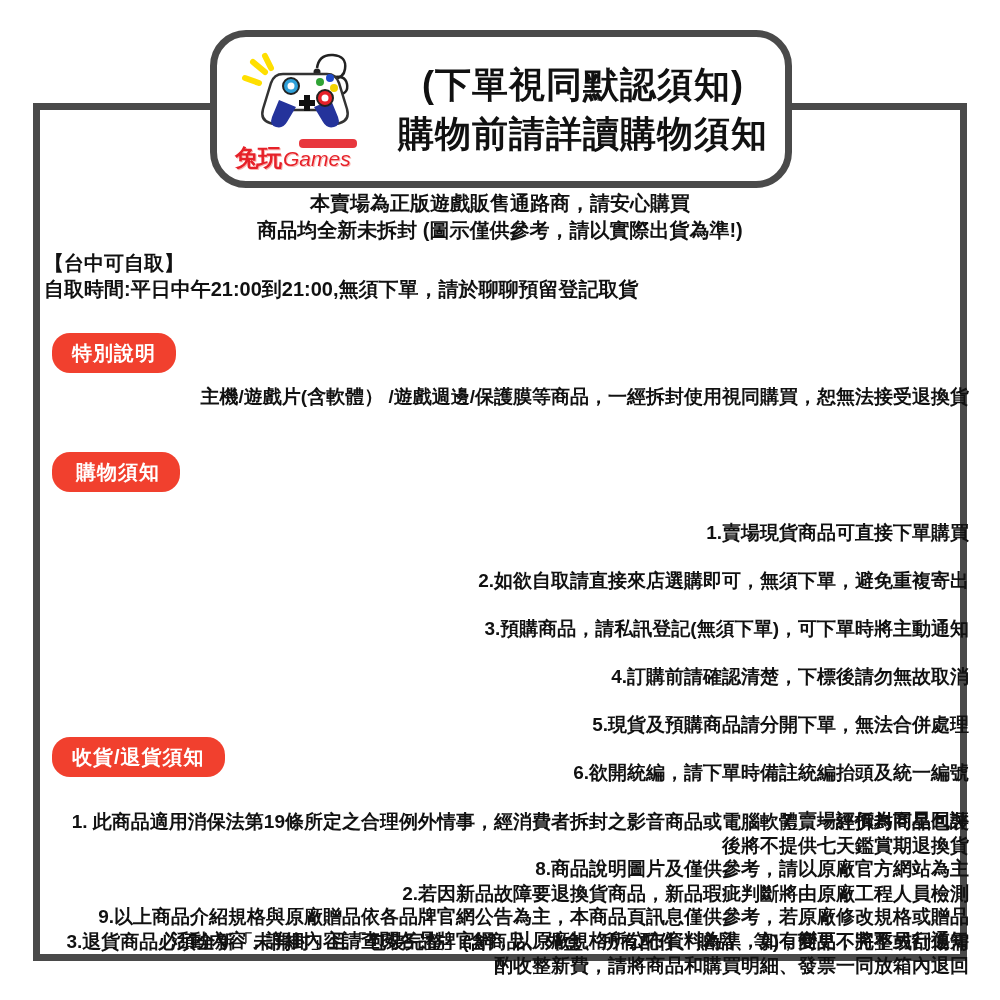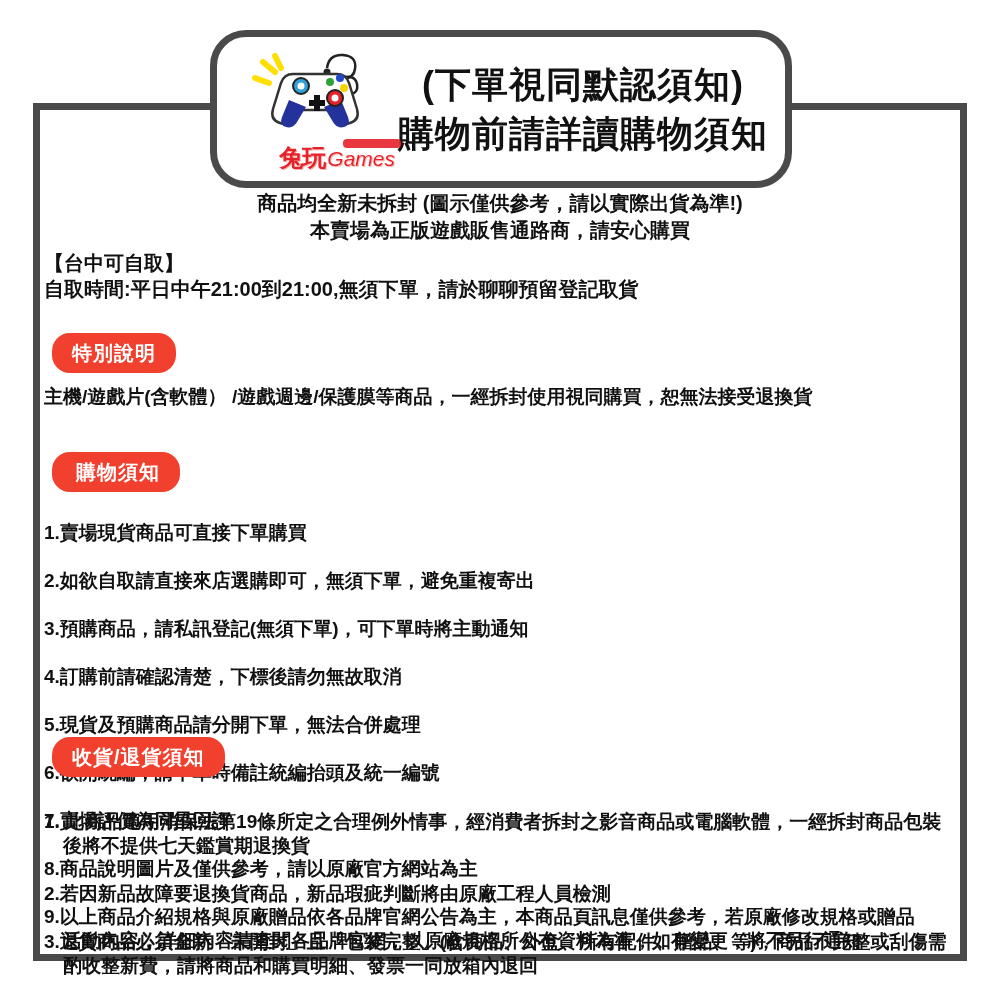--- a/index.html
+++ b/index.html
@@ -34,21 +34,21 @@
     border-radius: 36px;
     z-index: 2;
     display: flex;
     align-items: center;
     padding: 6px 14px 6px 18px;
   }
   .logo-col {
     width: 160px;
     display: flex;
     flex-direction: column;
-    align-items: flex-end;
+    align-items: flex-start;
     justify-content: center;
   }
   .logo-mark {
     display: flex;
     align-items: baseline;
     line-height: 1;
     margin-top: 2px;
     position: relative;
   }
   .logo-banner {
@@ -125,20 +125,21 @@
   .body-text {
     position: absolute;
     left: 44px;
     width: 925px;
     font-size: 19px;
     font-weight: bold;
     line-height: 24px;
     white-space: pre-line;
     z-index: 2;
     color: #111;
+    text-align: right;
   }
   .special-text { top: 385px; }
   .shopping-list { top: 497px; }
   .return-list { top: 786px; }
   .list-item { white-space: pre-line; }
 </style>
 </head>
 <body>
 
 <div class="page">
@@ -184,22 +185,22 @@
         <span class="logo-en">Games</span>
       </div>
     </div>
     <div class="header-title">
       <div>(下單視同默認須知)</div>
       <div>購物前請詳讀購物須知</div>
     </div>
   </div>
 
   <div class="intro">
+    <div>本賣場為正版遊戲販售通路商，請安心購買</div>
     <div>商品均全新未拆封 (圖示僅供參考，請以實際出貨為準!)</div>
-    <div>本賣場為正版遊戲販售通路商，請安心購買</div>
   </div>
 
   <div class="pickup">
     <div>【台中可自取】</div>
     <div>自取時間:平日中午21:00到21:00,無須下單，請於聊聊預留登記取貨</div>
   </div>
 
   <div class="badge badge-special">特別說明</div>
   <div class="body-text special-text">主機/遊戲片(含軟體） /遊戲週邊/保護膜等商品，一經拆封使用視同購買，恕無法接受退換貨</div>
 

